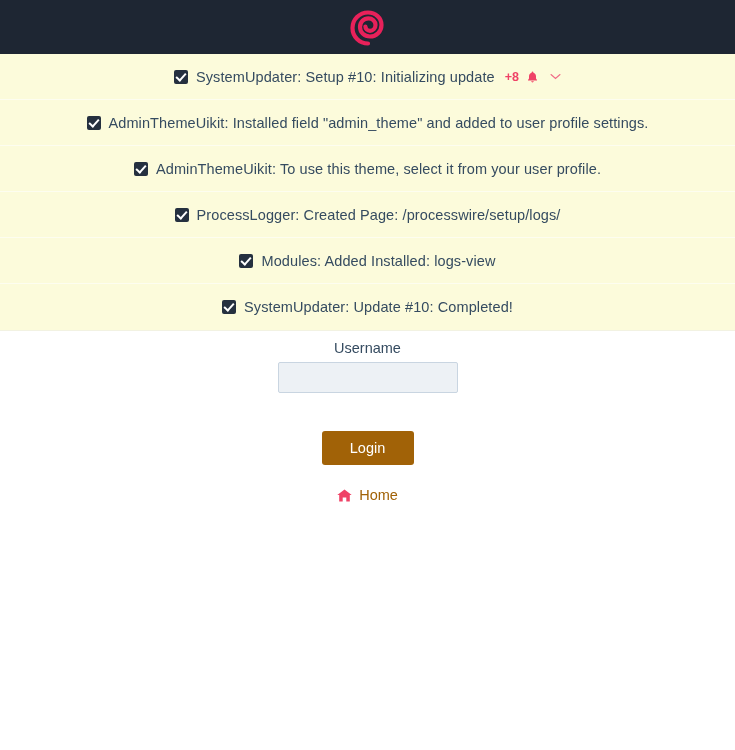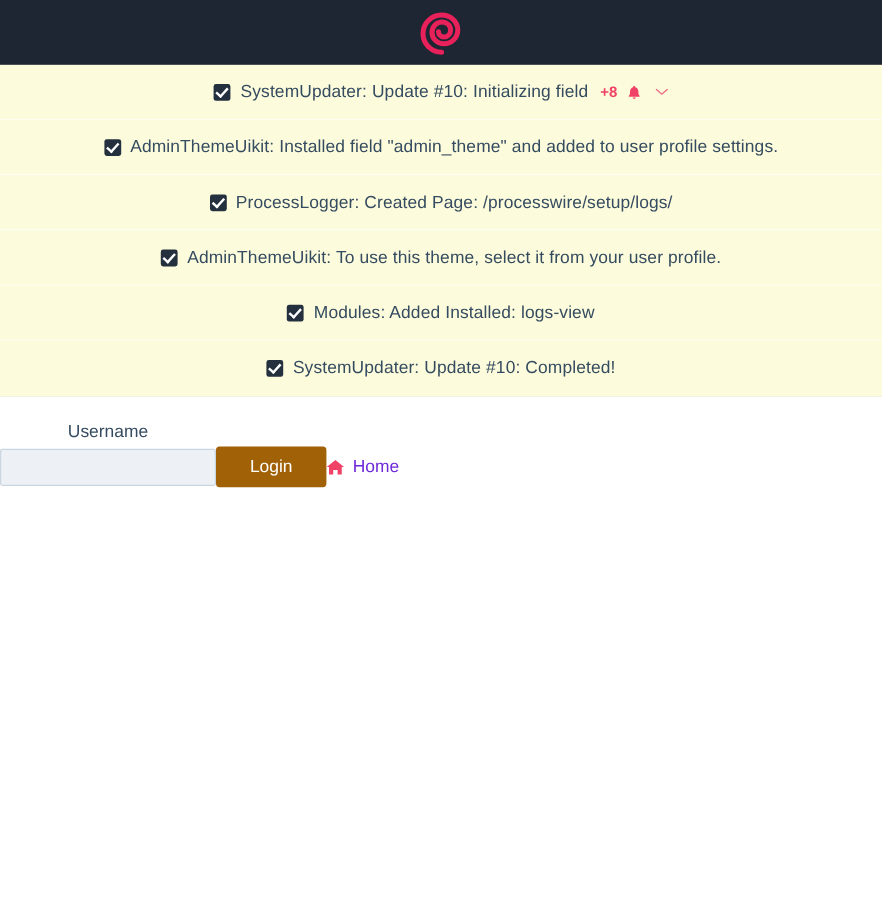--- a/index.html
+++ b/index.html
@@ -96,23 +96,23 @@
     color: #f06a86;
     font-size: 11px;
     margin-left: 4px;
     line-height: 1;
     display: inline-flex;
     align-items: center;
   }
 
   
   .login-wrap {
-    padding-top: 19px;
-    display: flex;
-    flex-direction: row;
+    padding-top: 9px;
+    display: flex;
+    flex-direction: column;
     align-items: center;
   }
   .field {
     display: flex;
     flex-direction: column;
     align-items: center;
     width: 180px;
   }
   .field-label {
     font-size: 14.5px;
@@ -149,21 +149,21 @@
     line-height: 34px;
     padding: 0;
     text-align: center;
   }
 
   .home-link {
     margin-top: 22px;
     display: inline-flex;
     align-items: center;
     gap: 7px;
-    color: #6d28d9;
+    color: #a16207;
     font-size: 14.5px;
     text-decoration: none;
     cursor: pointer;
   }
   .home-icon {
     display: inline-flex;
     align-items: center;
     line-height: 0;
   }
 </style>
@@ -180,21 +180,21 @@
       </svg>
     </span>
   </a>
 </div>
 
 <div class="notifications">
 
   <div class="notification">
     <div class="note-inner">
       <span class="note-check"></span>
-      <span class="note-text">SystemUpdater: Update #10: Initializing field</span>
+      <span class="note-text">SystemUpdater: Setup #10: Initializing update</span>
       <span class="note-qty">+8</span>
       <span class="note-bell">
         <svg width="11" height="12" viewBox="0 0 11 12" aria-hidden="true">
           <path d="M5.5 0.6 c-0.5 0-0.9 0.4-0.9 0.9 v0.3 C3.1 2.2 2 3.6 2 5.3 v2.1 L1 8.9 v0.7 h9 v-0.7 L9 7.4 V5.3 c0-1.7-1.1-3.1-2.6-3.5 V1.5 c0-0.5-0.4-0.9-0.9-0.9 z M4.2 10.3 c0.1 0.7 0.6 1.2 1.3 1.2 s1.2-0.5 1.3-1.2 z" fill="#ef4266"></path>
         </svg>
       </span>
       <span class="note-chev">
         <svg width="11" height="7" viewBox="0 0 11 7" aria-hidden="true">
           <path d="M1 1.5 L5.5 5.5 L10 1.5" stroke="#f06a86" stroke-width="1.1" fill="none" stroke-linecap="round"></path>
         </svg>
@@ -205,28 +205,28 @@
   <div class="notification">
     <div class="note-inner">
       <span class="note-check"></span>
       <span class="note-text">AdminThemeUikit: Installed field "admin_theme" and added to user profile settings.</span>
     </div>
   </div>
 
   <div class="notification">
     <div class="note-inner">
       <span class="note-check"></span>
+      <span class="note-text">AdminThemeUikit: To use this theme, select it from your user profile.</span>
+    </div>
+  </div>
+
+  <div class="notification">
+    <div class="note-inner">
+      <span class="note-check"></span>
       <span class="note-text">ProcessLogger: Created Page: /processwire/setup/logs/</span>
-    </div>
-  </div>
-
-  <div class="notification">
-    <div class="note-inner">
-      <span class="note-check"></span>
-      <span class="note-text">AdminThemeUikit: To use this theme, select it from your user profile.</span>
     </div>
   </div>
 
   <div class="notification">
     <div class="note-inner">
       <span class="note-check"></span>
       <span class="note-text">Modules: Added Installed: logs-view</span>
     </div>
   </div>
 

